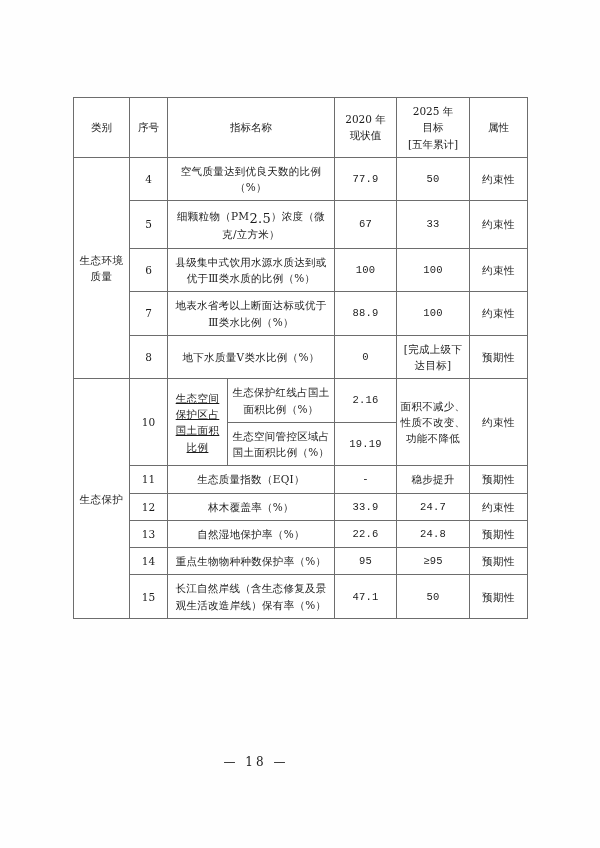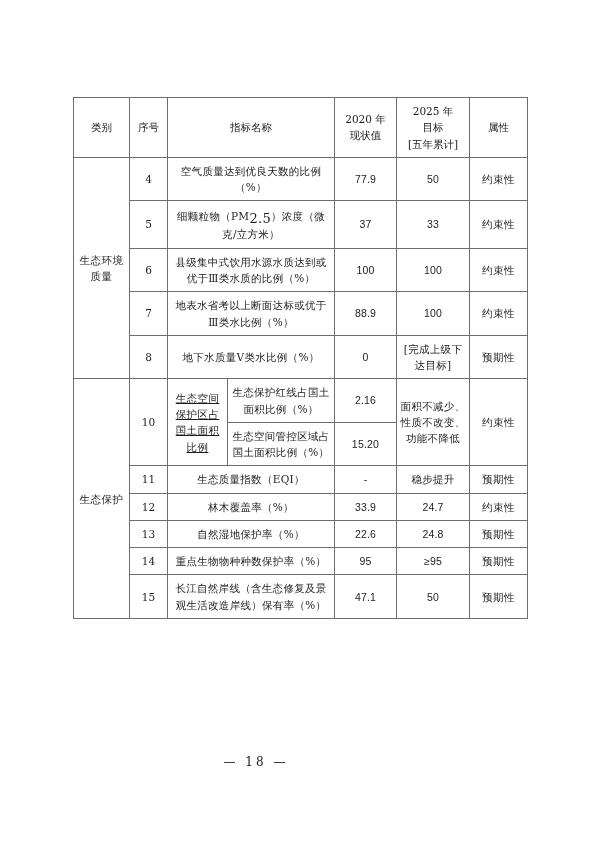--- a/index.html
+++ b/index.html
@@ -66,21 +66,21 @@
     font-size: 11px;
     letter-spacing: .5px;
     line-height: 1.7;
     border-right: 1px solid #6d6d6d;
   }
   .block-end td, .block-end th {
     border-bottom: 1.5px solid #1a1a1a;
   }
 
   .num {
-    font-family: Liberation Sans, sans-serif;
+    font-family: Liberation Mono, monospace;
     font-size: 11px;
     letter-spacing: .2px;
   }
 
   .idx {
     font-size: 11px;
   }
 
   .name {
     text-align: center;
@@ -179,21 +179,21 @@
           <td class="idx">4</td>
           <td class="name" colspan="2">空气质量达到优良天数的比例（%）</td>
           <td class="num">77.9</td>
           <td class="num">50</td>
           <td class="attr">约束性</td>
         </tr>
 
         <tr>
           <td class="idx">5</td>
           <td class="name" colspan="2"><span>细颗粒物（PM</span><sub>2.5</sub><span>）浓度（微克/立方米）</span></td>
-          <td class="num">37</td>
+          <td class="num">67</td>
           <td class="num">33</td>
           <td class="attr">约束性</td>
         </tr>
 
         <tr>
           <td class="idx">6</td>
           <td class="name" colspan="2">县级集中式饮用水源水质达到或优于Ⅲ类水质的比例（%）</td>
           <td class="num">100</td>
           <td class="num">100</td>
           <td class="attr">约束性</td>
@@ -220,21 +220,21 @@
           <td class="idx" rowspan="2">10</td>
           <td class="narrow-name" rowspan="2">生态空间保护区占国土面积比例</td>
           <td class="name">生态保护红线占国土面积比例（%）</td>
           <td class="num">2.16</td>
           <td class="tgt-text" rowspan="2">面积不减少、性质不改变、功能不降低</td>
           <td class="attr" rowspan="2">约束性</td>
         </tr>
 
         <tr>
           <td class="name">生态空间管控区域占国土面积比例（%）</td>
-          <td class="num">15.20</td>
+          <td class="num">19.19</td>
         </tr>
 
         <tr>
           <td class="idx">11</td>
           <td class="name" colspan="2">生态质量指数（EQI）</td>
           <td class="num">-</td>
           <td class="tgt-text">稳步提升</td>
           <td class="attr">预期性</td>
         </tr>
 

